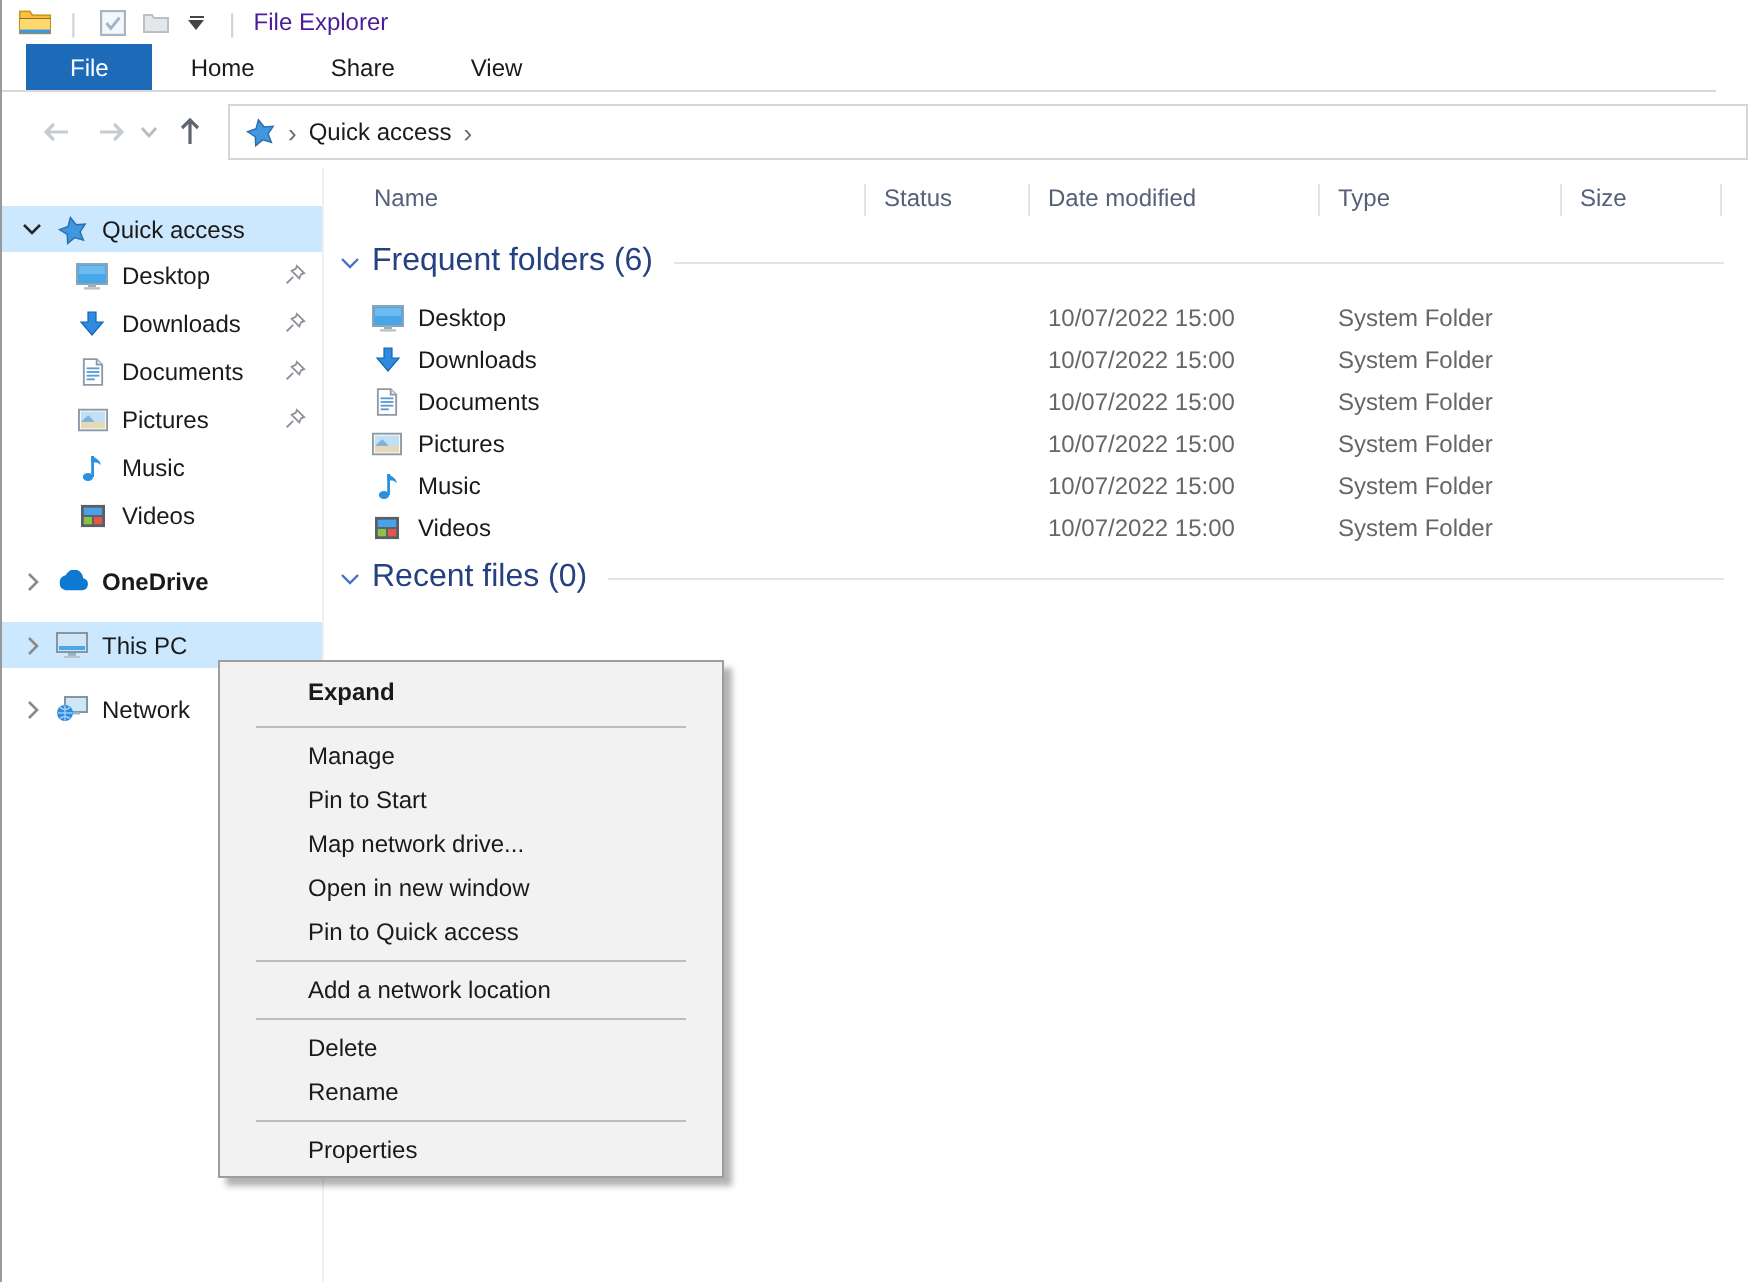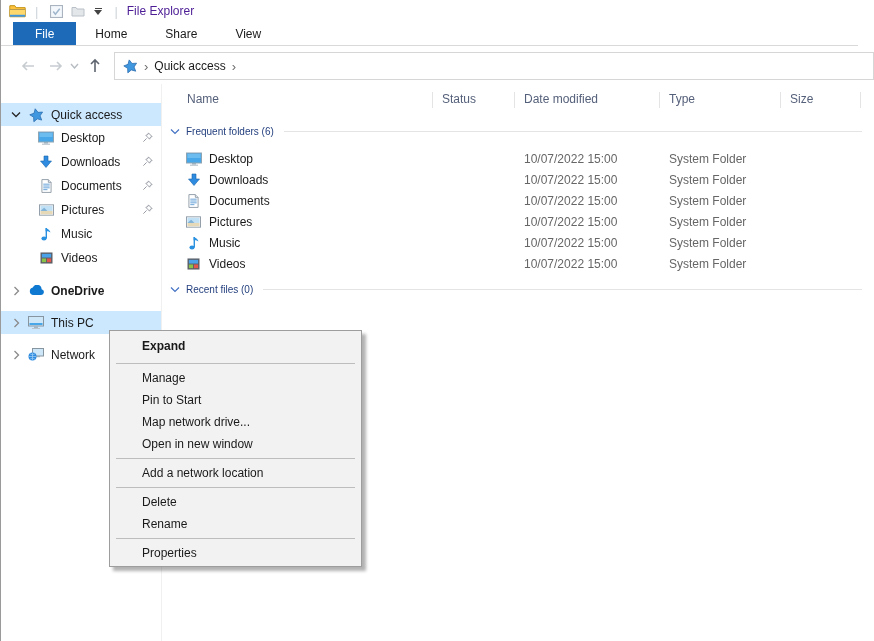--- a/index.html
+++ b/index.html
@@ -35,30 +35,30 @@
   .si .lbl{margin-left:6px;white-space:nowrap;}
   .si.child{padding-left:36px;}
   .si.child .icon{margin-left:0;}
   .si .pin{margin-left:auto;margin-right:8px;display:flex;align-items:center;}
   .si.selected{background:#cce8ff;}
   
   .colhead span{position:absolute;top:8px;color:#55607a;white-space:nowrap;}
   .cdiv{position:absolute;top:7px;height:16px;width:1px;background:#e4e4e4;}
   
   .ghead{position:absolute;left:8px;right:12px;height:18px;display:flex;align-items:center;}
-  .ghead .glbl{color:#25417f;font-size:10px;margin-left:6px;white-space:nowrap;}
+  .ghead .glbl{color:#25417f;font-size:16px;margin-left:6px;white-space:nowrap;}
   .ghead .gline{flex:1;height:1px;background:#e4e4e4;margin-left:10px;}
   
   .frow{position:absolute;left:0;right:0;height:21px;display:flex;align-items:center;padding-left:23px;box-sizing:border-box;}
   .frow .icon{width:17px;display:flex;align-items:center;justify-content:center;}
   .frow .fname{margin-left:7px;}
   .frow .fdate{position:absolute;left:362px;color:#666;}
   .frow .ftype{position:absolute;left:507px;color:#666;}
   
-  .cmenu{position:absolute;left:108px;top:330px;width:253px;background:#f2f2f2;border:1px solid #9d9d9d;box-shadow:4px 4px 3px rgba(0,0,0,.30);padding:2px 0;box-sizing:border-box;}
+  .cmenu{position:absolute;left:108px;top:330px;width:253px;background:#f2f2f2;border:1px solid #9d9d9d;box-shadow:4px 4px 3px rgba(0,0,0,.30);padding:2px 12px;box-sizing:border-box;}
   .mi{height:22px;line-height:22px;padding:0 12px 0 32px;white-space:nowrap;}
   .mi-default{font-weight:bold;height:27px;line-height:27px;}
   .msep{height:1px;background:#bdbdbd;margin:3px 6px;}
   .note{fill:#2a91e0;}
 </style>
 </head>
 <body>
 
 <div class="window">
 
@@ -407,20 +407,21 @@
     </div>
   </div>
 
   <div class="cmenu">
     <div class="mi mi-default">Expand</div>
     <div class="msep"></div>
     <div class="mi">Manage</div>
     <div class="mi">Pin to Start</div>
     <div class="mi">Map network drive...</div>
     <div class="mi">Open in new window</div>
+    <div class="mi">Pin to Quick access</div>
     <div class="msep"></div>
     <div class="mi">Add a network location</div>
     <div class="msep"></div>
     <div class="mi">Delete</div>
     <div class="mi">Rename</div>
     <div class="msep"></div>
     <div class="mi">Properties</div>
   </div>
 
 </div>

